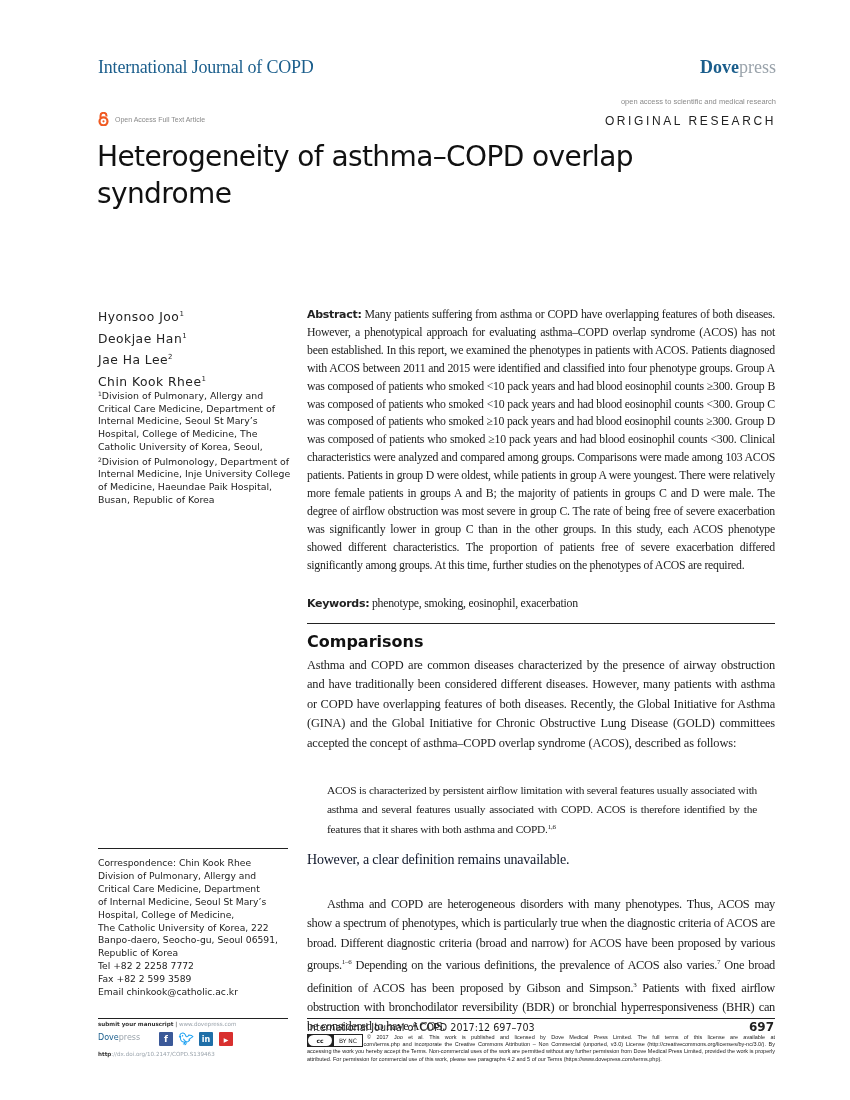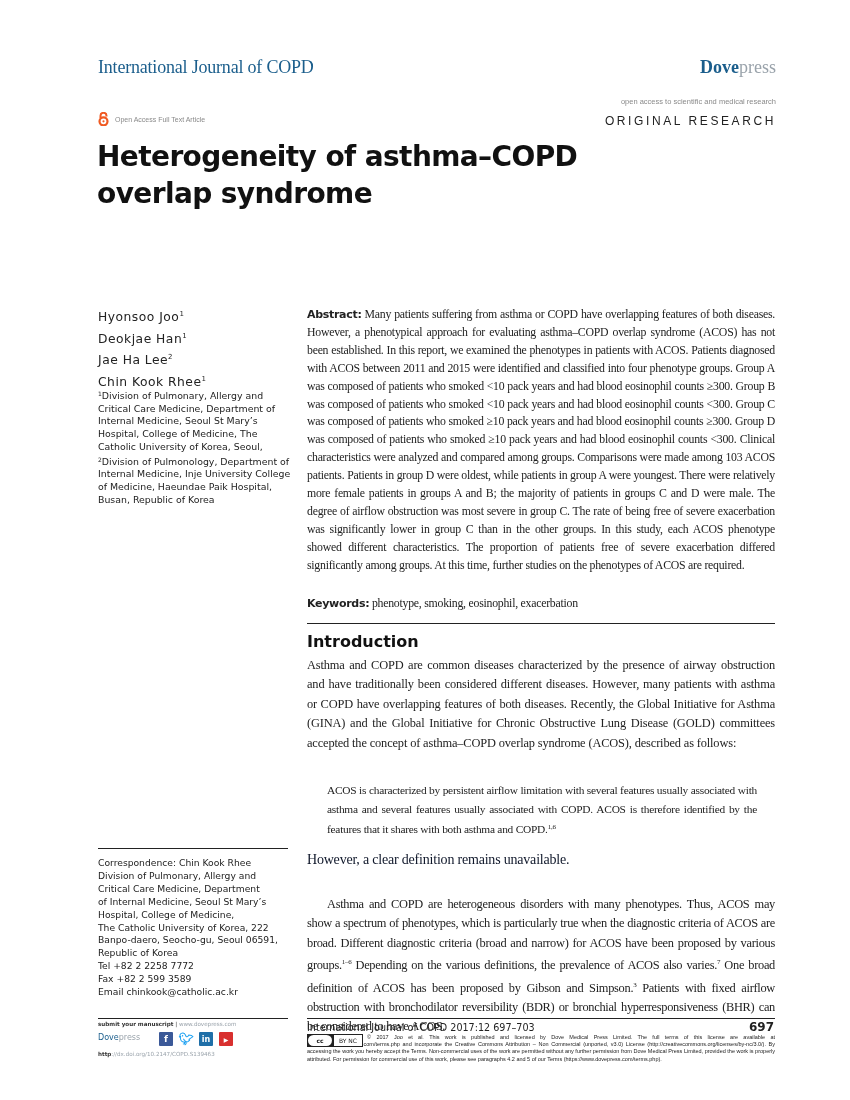--- a/index.html
+++ b/index.html
@@ -11,21 +11,21 @@
   .publisher .brand { font-family: "Liberation Serif", serif; font-size: 18px; }
   .publisher .brand .dove { color: #1b5e8c; font-weight: bold; }
   .publisher .brand .press { color: #9aa3ab; }
   .publisher .tagline { font-family: "Liberation Sans", sans-serif; font-size: 7.5px; color: #8a8a8a; margin-top: 19px; }
 
   .oa-row { position: absolute; left: 98px; top: 112px; display: flex; align-items: center; gap: 6px; }
   .oa-icon { width: 11px; height: 14px; }
   .oa-text { font-family: "Liberation Sans", sans-serif; font-size: 7px; color: #8a8a8a; }
   .article-type { position: absolute; right: 74px; top: 114px; font-family: "Liberation Sans", sans-serif; font-size: 12px; letter-spacing: 2.6px; color: #222; }
 
-  .title { position: absolute; left: 97px; top: 138px; width: 560px; font-family: "DejaVu Sans", sans-serif; font-size: 28px; line-height: 37px; color: #111; letter-spacing: -0.6px; font-weight: bold; }
+  .title { position: absolute; left: 97px; top: 138px; width: 560px; font-family: "DejaVu Sans", sans-serif; font-size: 28px; line-height: 37px; color: #111; letter-spacing: -0.6px; font-weight: normal; }
 
   .authors { position: absolute; left: 98px; top: 305px; font-family: "DejaVu Sans", sans-serif; font-size: 12.3px; line-height: 18.5px; color: #222; letter-spacing: 0.5px; }
   .authors sup { font-size: 7px; vertical-align: 5px; }
   .affil { position: absolute; left: 98px; top: 388px; width: 195px; font-family: "DejaVu Sans", sans-serif; font-size: 9.4px; line-height: 12.7px; color: #222; }
   .affil sup { font-size: 6px; vertical-align: 3px; }
 
   .corr-rule { position: absolute; left: 98px; top: 848px; width: 190px; border-top: 1px solid #222; }
   .corr { position: absolute; left: 98px; top: 857px; width: 195px; font-family: "DejaVu Sans", sans-serif; font-size: 9.2px; line-height: 12.9px; color: #222; }
 
   .abstract { position: absolute; left: 307px; top: 306px; width: 468px; font-size: 11.8px; line-height: 17.9px; text-align: justify; color: #222; letter-spacing: -0.25px; }
@@ -108,21 +108,21 @@
   <div>Republic of Korea</div>
   <div>Tel +82 2 2258 7772</div>
   <div>Fax +82 2 599 3589</div>
   <div>Email chinkook@catholic.ac.kr</div>
 </div>
 
 <p class="abstract"><span class="lbl">Abstract:</span> <span>Many patients suffering from asthma or COPD have overlapping features of both diseases. However, a phenotypical approach for evaluating asthma–COPD overlap syndrome (ACOS) has not been established. In this report, we examined the phenotypes in patients with ACOS. Patients diagnosed with ACOS between 2011 and 2015 were identified and classified into four phenotype groups. Group A was composed of patients who smoked &lt;10 pack years and had blood eosinophil counts ≥300. Group B was composed of patients who smoked &lt;10 pack years and had blood eosinophil counts &lt;300. Group C was composed of patients who smoked ≥10 pack years and had blood eosinophil counts ≥300. Group D was composed of patients who smoked ≥10 pack years and had blood eosinophil counts &lt;300. Clinical characteristics were analyzed and compared among groups. Comparisons were made among 103 ACOS patients. Patients in group D were oldest, while patients in group A were youngest. There were relatively more female patients in groups A and B; the majority of patients in groups C and D were male. The degree of airflow obstruction was most severe in group C. The rate of being free of severe exacerbation was significantly lower in group C than in the other groups. In this study, each ACOS phenotype showed different characteristics. The proportion of patients free of severe exacerbation differed significantly among groups. At this time, further studies on the phenotypes of ACOS are required.</span></p>
 <p class="keywords"><span class="lbl">Keywords:</span> <span>phenotype, smoking, eosinophil, exacerbation</span></p>
 
 <div class="intro-rule"></div>
-<h2 class="intro-heading">Introduction</h2>
+<h2 class="intro-heading">Comparisons</h2>
 <p class="intro-p1">Asthma and COPD are common diseases characterized by the presence of airway obstruction and have traditionally been considered different diseases. However, many patients with asthma or COPD have overlapping features of both diseases. Recently, the Global Initiative for Asthma (GINA) and the Global Initiative for Chronic Obstructive Lung Disease (GOLD) committees accepted the concept of asthma–COPD overlap syndrome (ACOS), described as follows:</p>
 <blockquote class="quote"><span>ACOS is characterized by persistent airflow limitation with several features usually associated with asthma and several features usually associated with COPD. ACOS is therefore identified by the features that it shares with both asthma and COPD.</span><sup>1,6</sup></blockquote>
 <p class="intro-p2">However, a clear definition remains unavailable.</p>
 <p class="intro-p3"><span>Asthma and COPD are heterogeneous disorders with many phenotypes. Thus, ACOS may show a spectrum of phenotypes, which is particularly true when the diagnostic criteria of ACOS are broad. Different diagnostic criteria (broad and narrow) for ACOS have been proposed by various groups.</span><sup>1–6</sup><span> Depending on the various definitions, the prevalence of ACOS also varies.</span><sup>7</sup><span> One broad definition of ACOS has been proposed by Gibson and Simpson.</span><sup>3</sup><span> Patients with fixed airflow obstruction with bronchodilator reversibility (BDR) or bronchial hyperresponsiveness (BHR) can be considered to have ACOS.</span></p>
 
 <div class="footer-rule-left"></div>
 <div class="footer-rule-right"></div>
 <div class="submit"><b>submit your manuscript</b><span> | </span><span class="link">www.dovepress.com</span></div>
 <div class="footer-brand"><span class="dove">Dove</span><span class="press">press</span></div>
 <div class="social">

